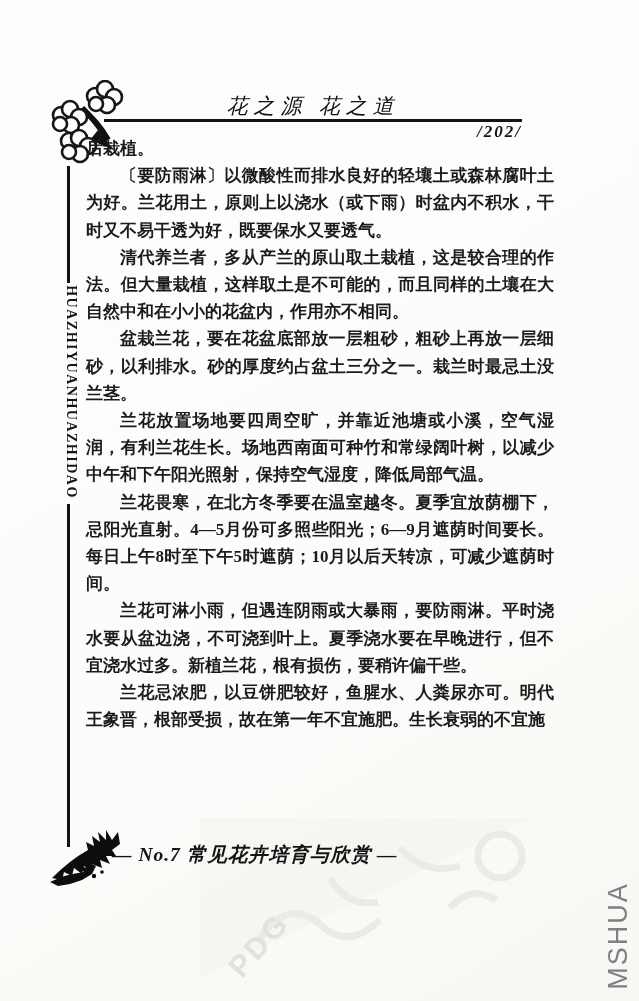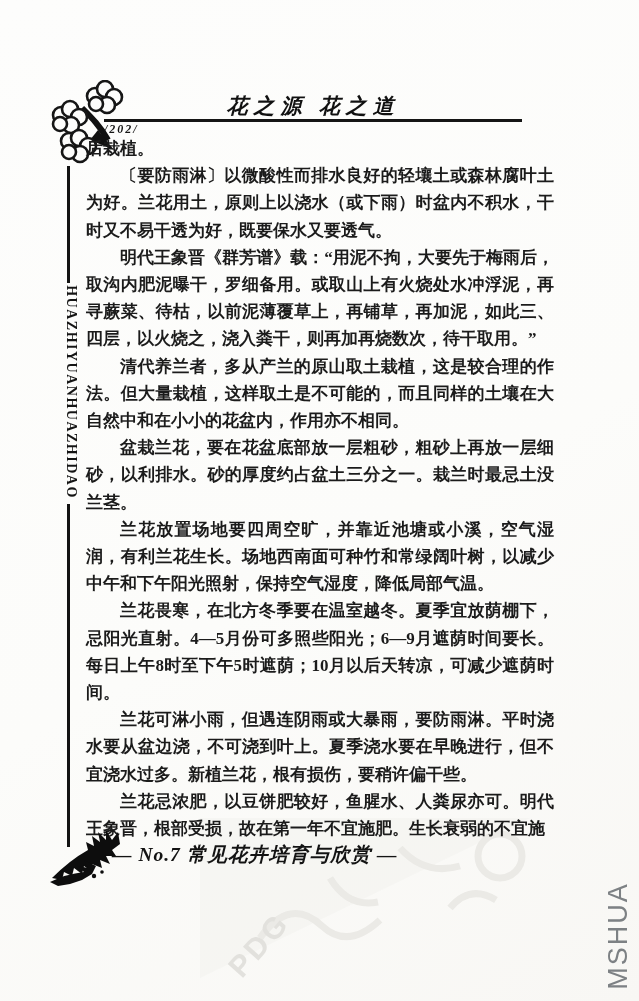--- a/index.html
+++ b/index.html
@@ -4,26 +4,26 @@
 <style>
   html,body{margin:0;padding:0;background:#ffffff;}
   .page{
     position:relative;width:639px;height:1001px;overflow:hidden;
     background:linear-gradient(150deg,#fdfdfc 0%,#fcfcfa 55%,#f8f7f4 100%);
     font-family:"Liberation Serif", serif;color:#1a1a1a;
   }
   
   .hdr-title{
     position:absolute;left:104px;top:92px;width:418px;text-align:center;
-    font-style:italic;font-weight:bold;font-size:21px;letter-spacing:6px;color:#111;
+    font-style:italic;font-weight:normal;font-size:21px;letter-spacing:6px;color:#111;
   }
   .hdr-rule{position:absolute;left:104px;top:119px;width:418px;height:2.5px;background:#151515;}
   .hdr-pageno{
-    position:absolute;left:104px;top:122px;width:418px;text-align:left;
-    font-style:italic;font-weight:bold;font-size:12px;letter-spacing:2px;color:#151515;
+    position:absolute;left:104px;top:122px;width:418px;text-align:right;
+    font-style:italic;font-weight:bold;font-size:17px;letter-spacing:2px;color:#151515;
   }
   
   .flower{position:absolute;left:48px;top:80px;}
   .leaf{position:absolute;left:44px;top:810px;}
   
   .vrule{position:absolute;left:67px;width:2.5px;background:#131313;}
   .vrule.top{top:166px;height:117px;}
   .vrule.bottom{top:504px;height:343px;}
   .vtext{
     position:absolute;left:-39px;top:382px;width:216px;height:20px;
@@ -104,21 +104,20 @@
   <div class="hdr-rule"></div>
   <div class="hdr-pageno">/202/</div>
 
   <div class="vrule top"></div>
   <div class="vtext">HUAZHIYUANHUAZHIDAO</div>
   <div class="vrule bottom"></div>
 
   <div class="text-col">
     <p class="para first">后栽植。</p>
     <p class="para"><span class="label">〔要防雨淋〕</span><span>以微酸性而排水良好的轻壤土或森林腐叶土为好。兰花用土，原则上以浇水（或下雨）时盆内不积水，干时又不易干透为好，既要保水又要透气。</span></p>
-    <p class="para">明代王象晋《群芳谱》载：“用泥不拘，大要先于梅雨后，取沟内肥泥曝干，罗细备用。或取山上有火烧处水冲浮泥，再寻蕨菜、待枯，以前泥薄覆草上，再铺草，再加泥，如此三、四层，以火烧之，浇入粪干，则再加再烧数次，待干取用。”</p>
     <p class="para">清代养兰者，多从产兰的原山取土栽植，这是较合理的作法。但大量栽植，这样取土是不可能的，而且同样的土壤在大自然中和在小小的花盆内，作用亦不相同。</p>
     <p class="para">盆栽兰花，要在花盆底部放一层粗砂，粗砂上再放一层细砂，以利排水。砂的厚度约占盆土三分之一。栽兰时最忌土没兰茎。</p>
     <p class="para">兰花放置场地要四周空旷，并靠近池塘或小溪，空气湿润，有利兰花生长。场地西南面可种竹和常绿阔叶树，以减少中午和下午阳光照射，保持空气湿度，降低局部气温。</p>
     <p class="para">兰花畏寒，在北方冬季要在温室越冬。夏季宜放荫棚下，忌阳光直射。4—5月份可多照些阳光；6—9月遮荫时间要长。每日上午8时至下午5时遮荫；10月以后天转凉，可减少遮荫时间。</p>
     <p class="para">兰花可淋小雨，但遇连阴雨或大暴雨，要防雨淋。平时浇水要从盆边浇，不可浇到叶上。夏季浇水要在早晚进行，但不宜浇水过多。新植兰花，根有损伤，要稍许偏干些。</p>
     <p class="para">兰花忌浓肥，以豆饼肥较好，鱼腥水、人粪尿亦可。明代王象晋，根部受损，故在第一年不宜施肥。生长衰弱的不宜施</p>
   </div>
 
   <svg class="leaf" width="94" height="78" viewBox="0 0 94 78">
     <path d="M8 68 Q26 50 44 40 L42 32 L50 36 L48 26 L56 32 L54 22 L62 30 L62 20 L68 30 L74 22 L76 34 L68 40 L72 46 L62 46 L66 54 L56 50 L58 58 L48 54 L48 62 L40 56 L38 64 L30 58 L28 66 L20 62 L18 70 Z" fill="#0d0d0d"></path>

